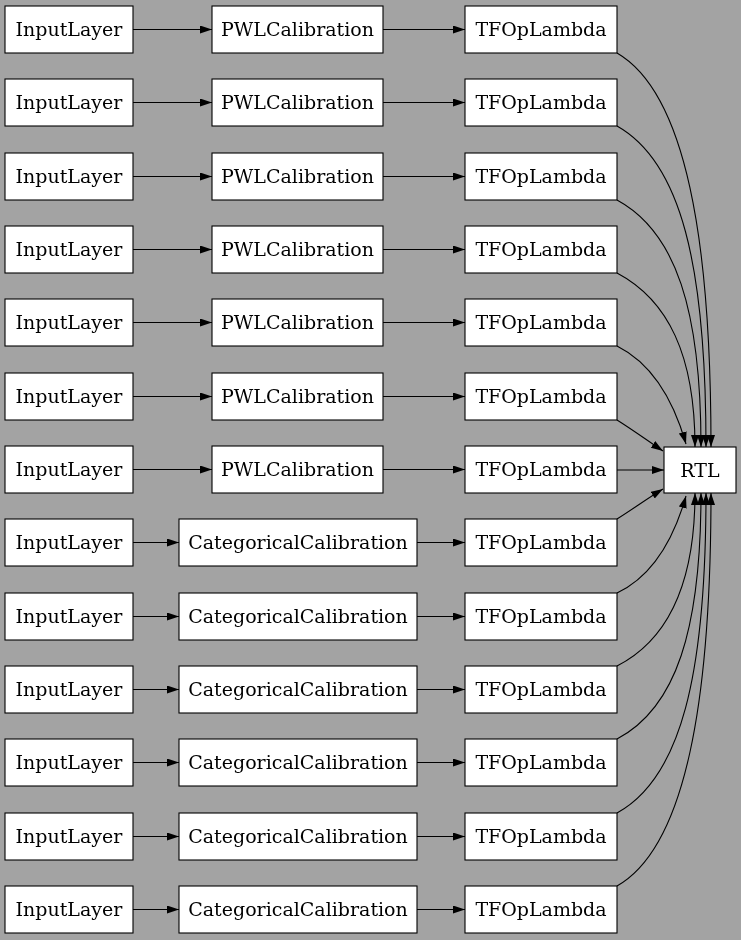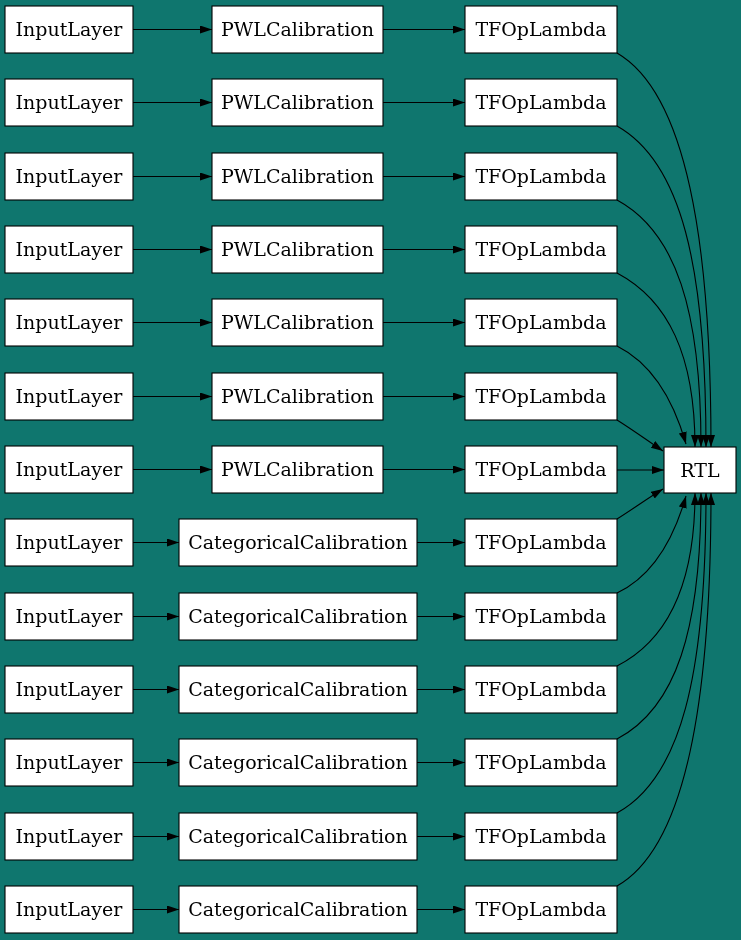--- a/index.html
+++ b/index.html
@@ -4,21 +4,21 @@
 <style>
   html, body {
     margin: 0;
     padding: 0;
     background: #ffffff;
   }
   .stage {
     position: relative;
     width: 741px;
     height: 940px;
-    background: #0f766e;
+    background: #a3a3a3;
     overflow: hidden;
   }
   svg { display: block; }
   .node {
     fill: #ffffff;
     stroke: #000000;
     stroke-width: 1.1;
   }
   .edge {
     fill: none;

